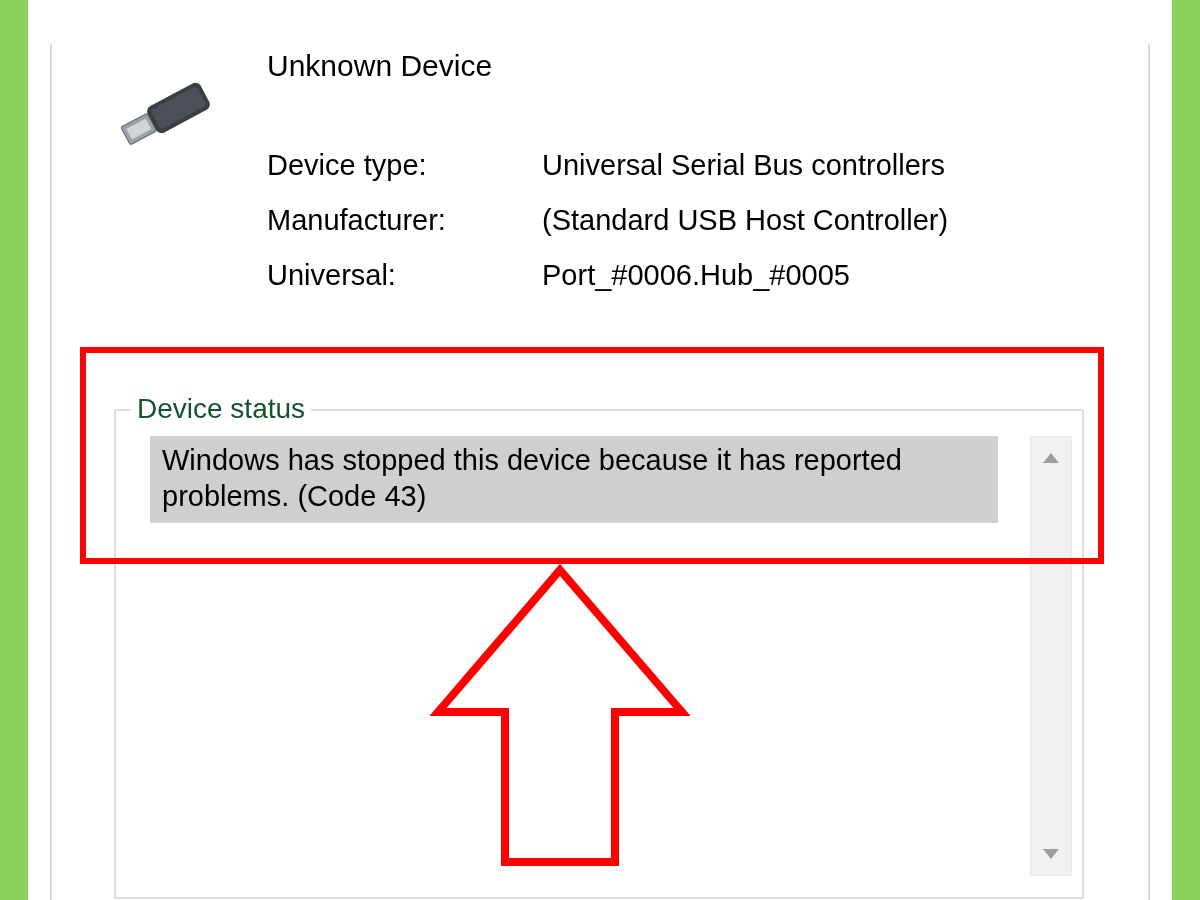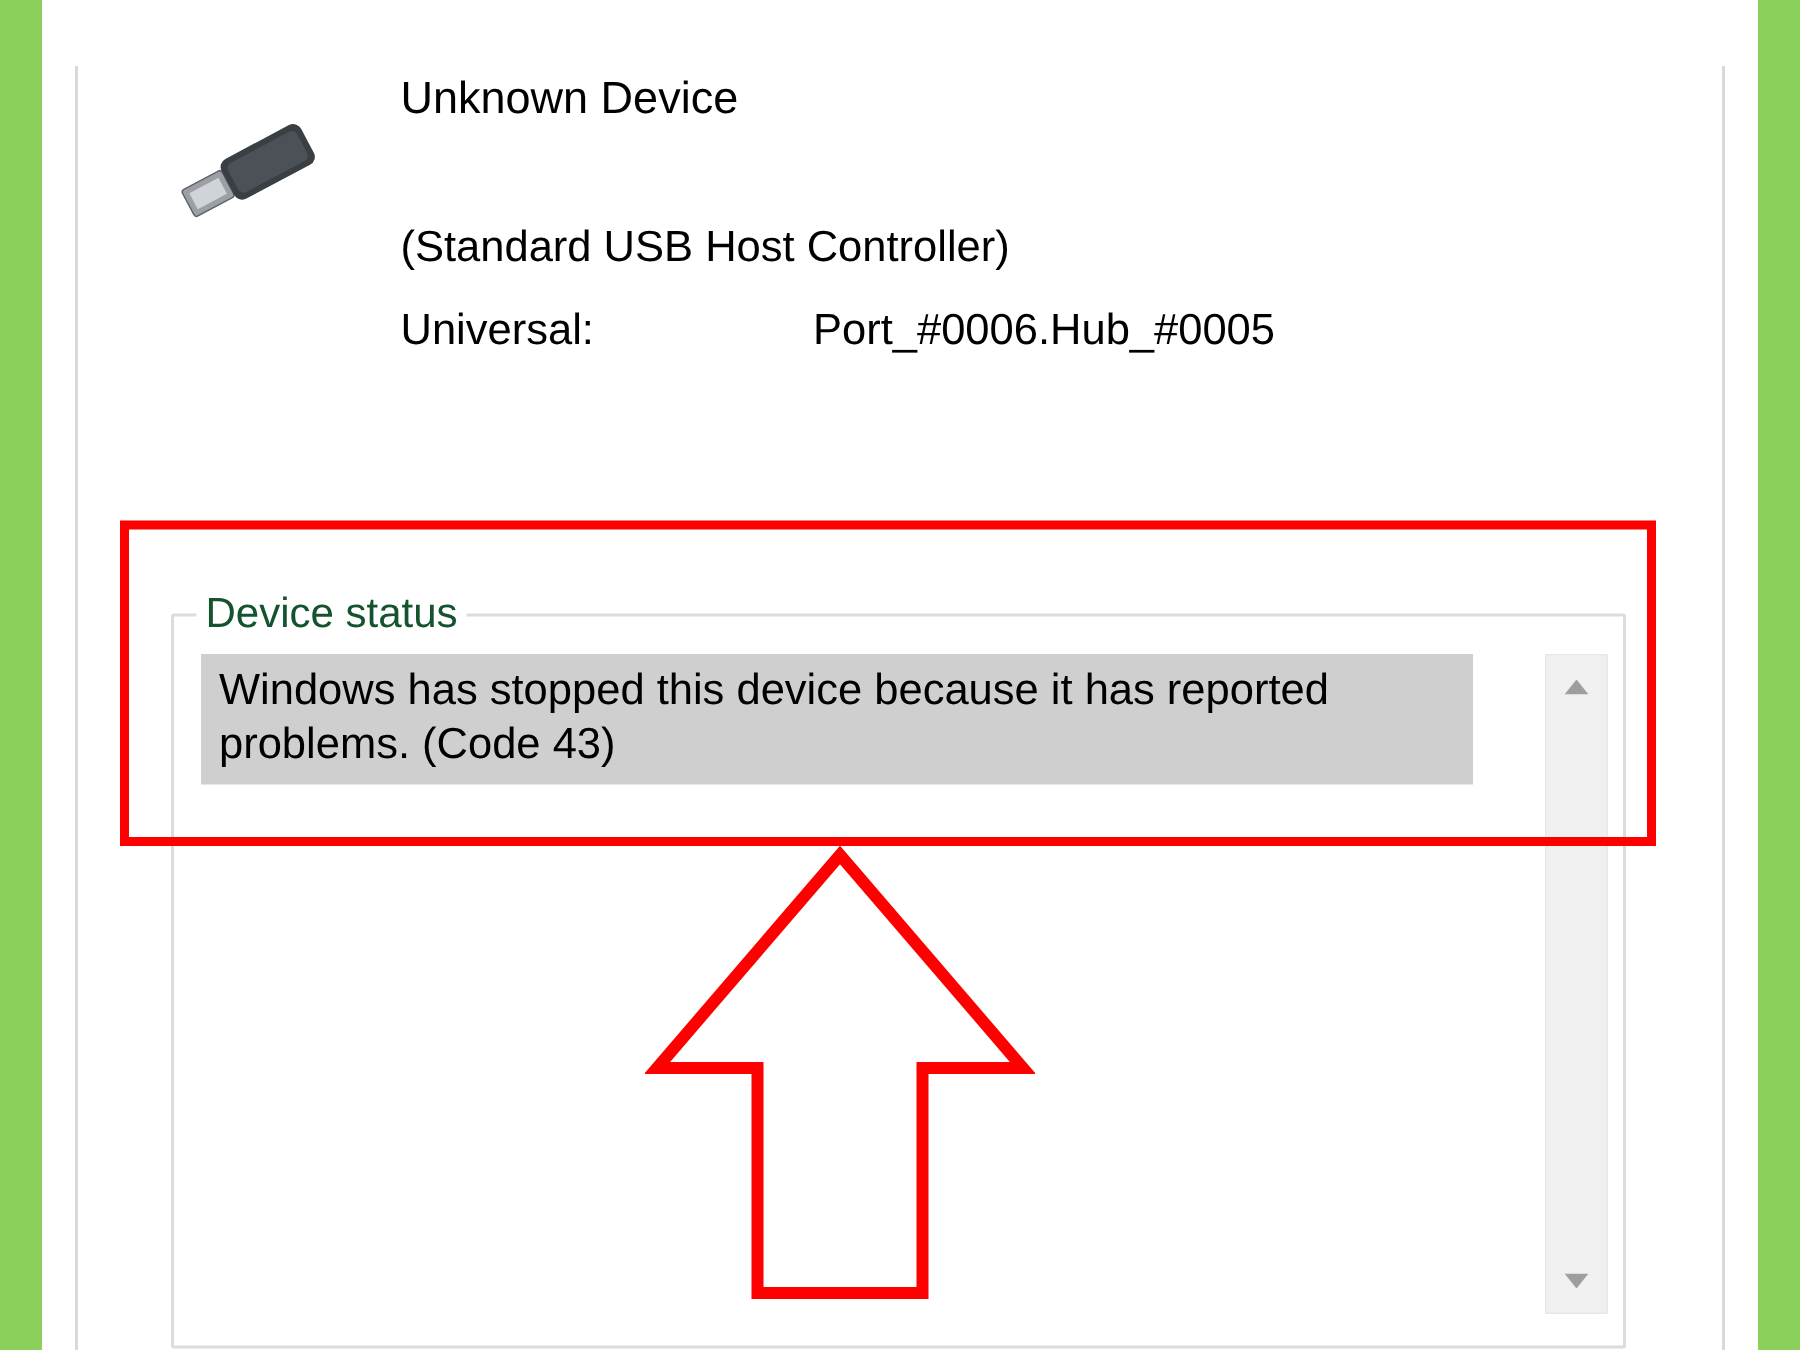--- a/index.html
+++ b/index.html
@@ -92,21 +92,21 @@
     left: 15px;
     top: -18px;
     background: #ffffff;
     padding: 0 6px;
     font-size: 28px;
     color: #14532d;
   }
 
   .status-area {
     position: absolute;
-    left: 18px;
+    left: 34px;
     top: 25px;
     width: 885px;
     height: 440px;
     font-size: 29px;
     color: #000;
     line-height: 1.25;
     box-sizing: border-box;
   }
   .status-text {
     background: #cfcfcf;
@@ -185,20 +185,25 @@
           <rect x="38" y="20" width="60" height="30" rx="6" fill="#3a3f44"></rect>
           <rect x="42" y="24" width="52" height="22" rx="4" fill="#4b5157"></rect>
         </g>
       </svg>
     </div>
 
     <div class="device-name">Unknown Device</div>
 
     <div class="info-grid">
       <div class="info-row">
+        <div class="info-label">Device type:</div>
+        <div class="info-value">Universal Serial Bus controllers</div>
+      </div>
+      <div class="info-row">
+        <div class="info-label">Manufacturer:</div>
         <div class="info-value">(Standard USB Host Controller)</div>
       </div>
       <div class="info-row">
         <div class="info-label">Universal:</div>
         <div class="info-value">Port_#0006.Hub_#0005</div>
       </div>
     </div>
 
     <div class="groupbox">
       <div class="group-legend">Device status</div>

